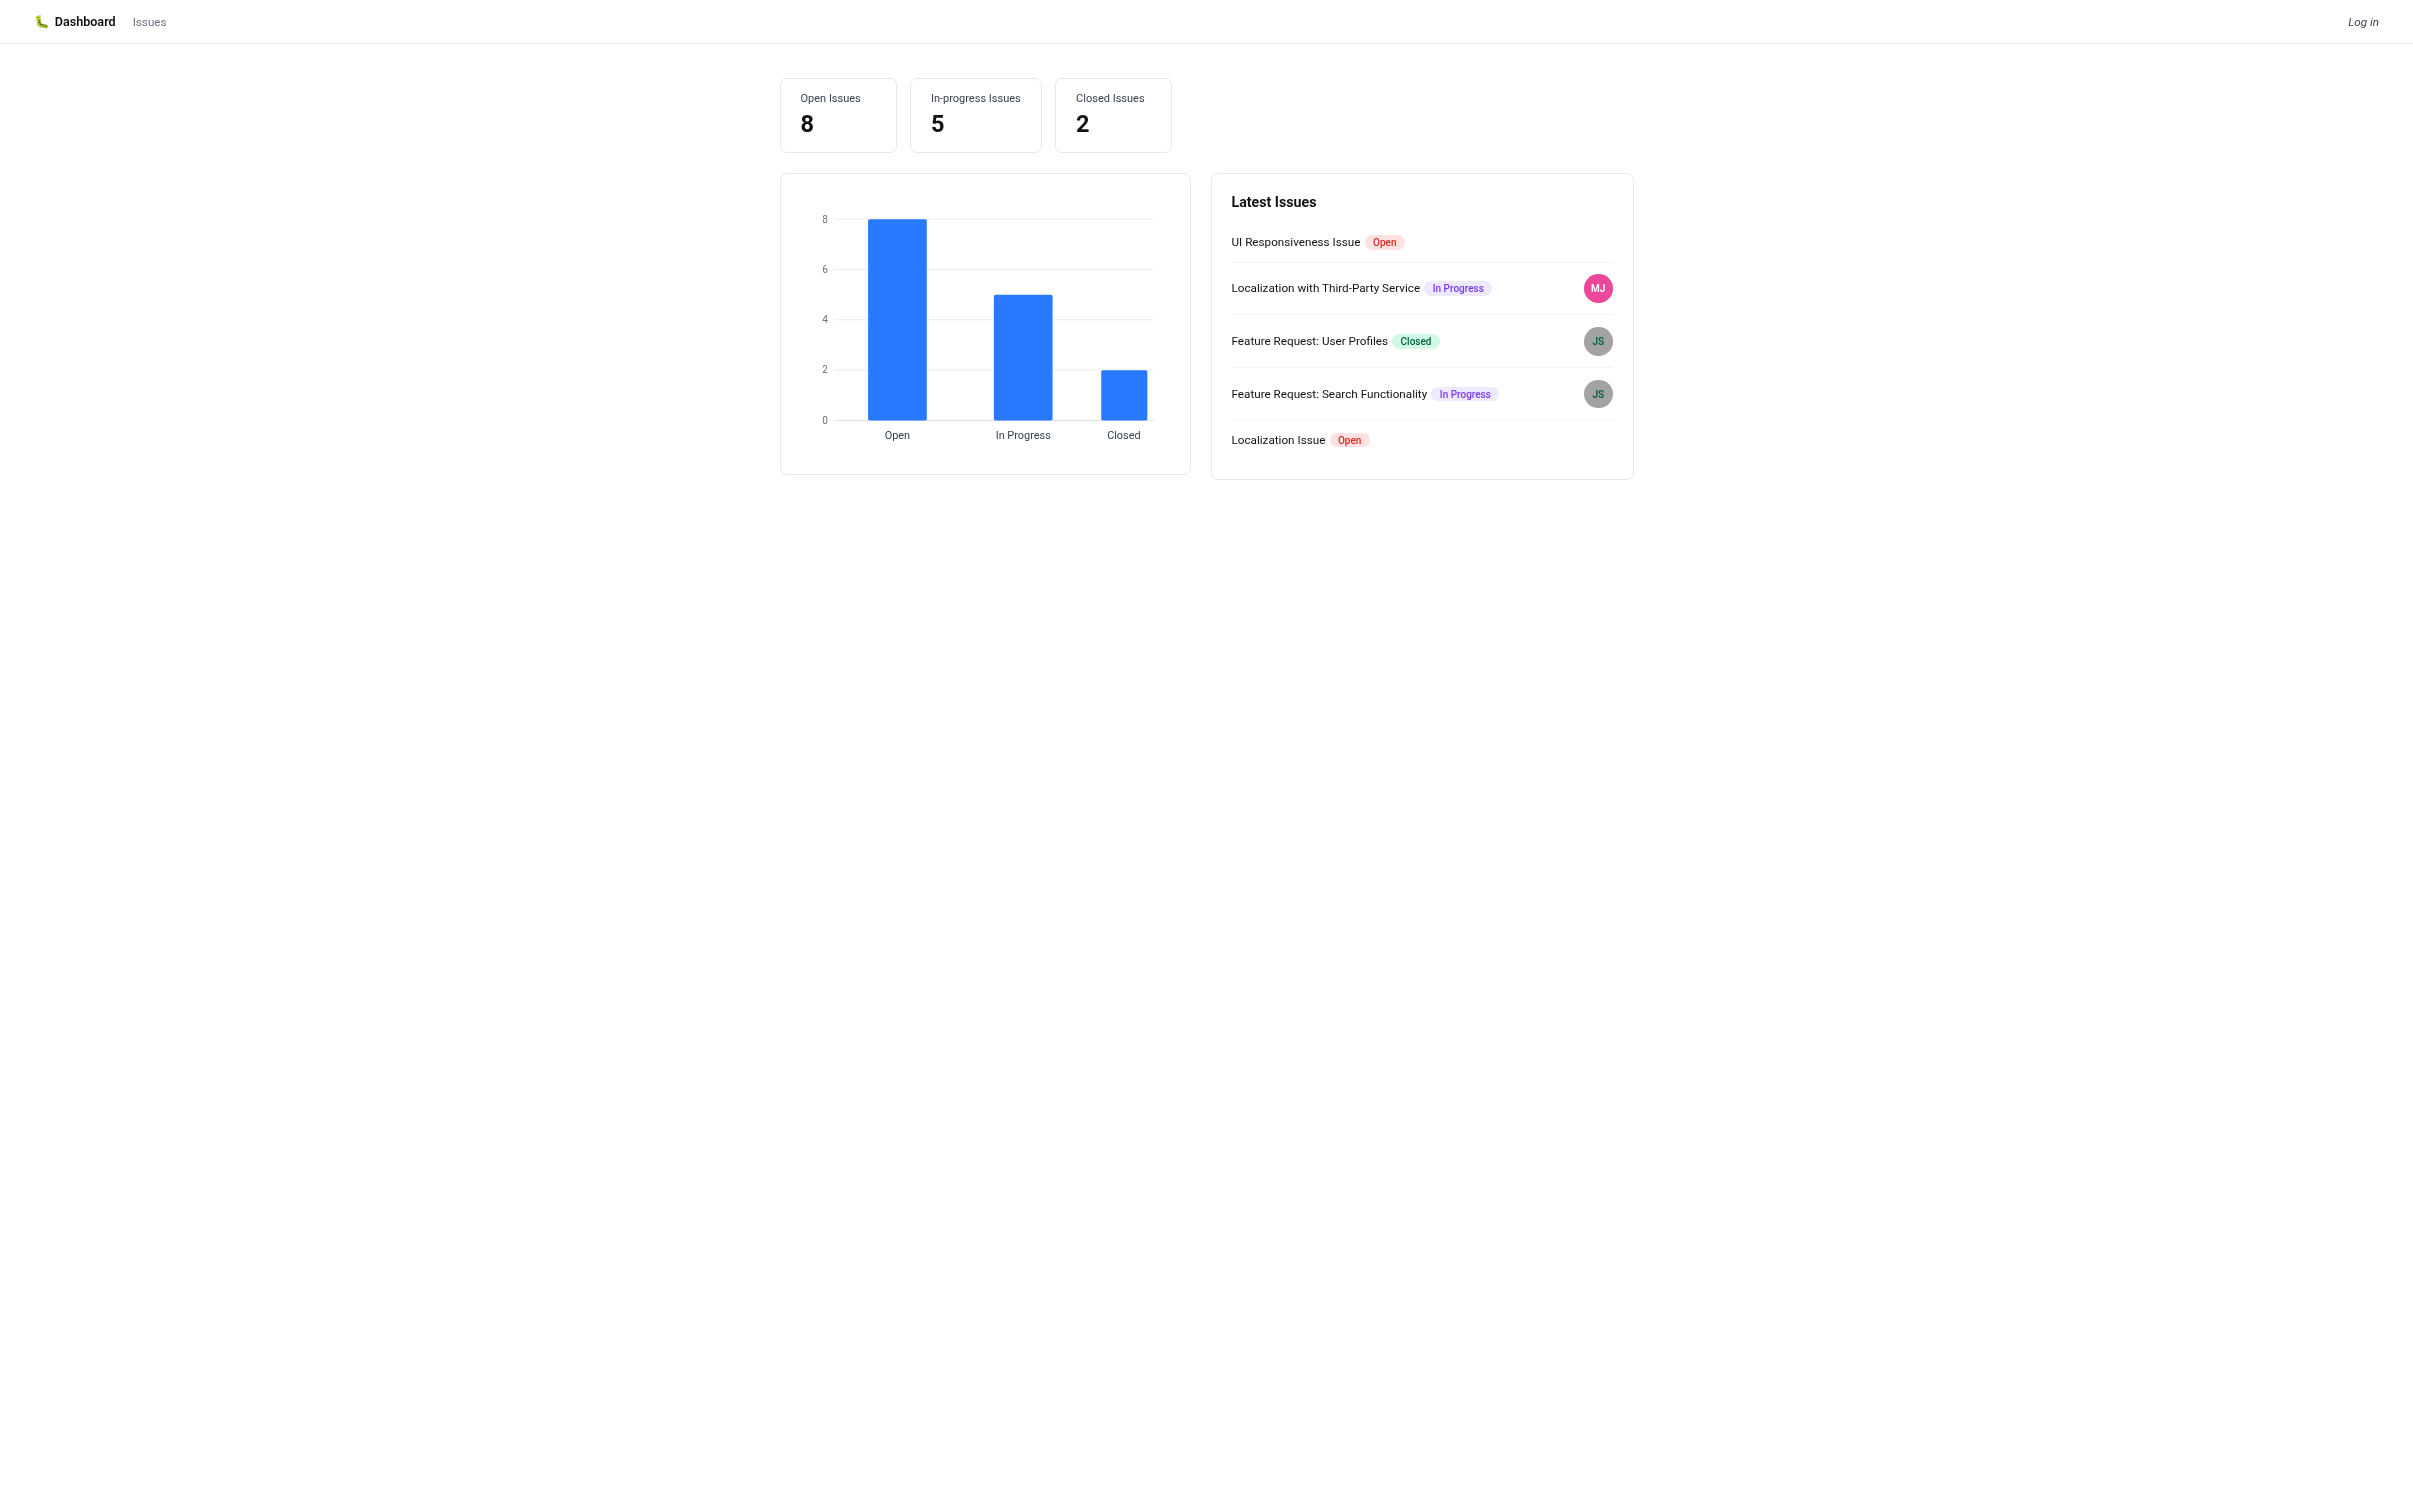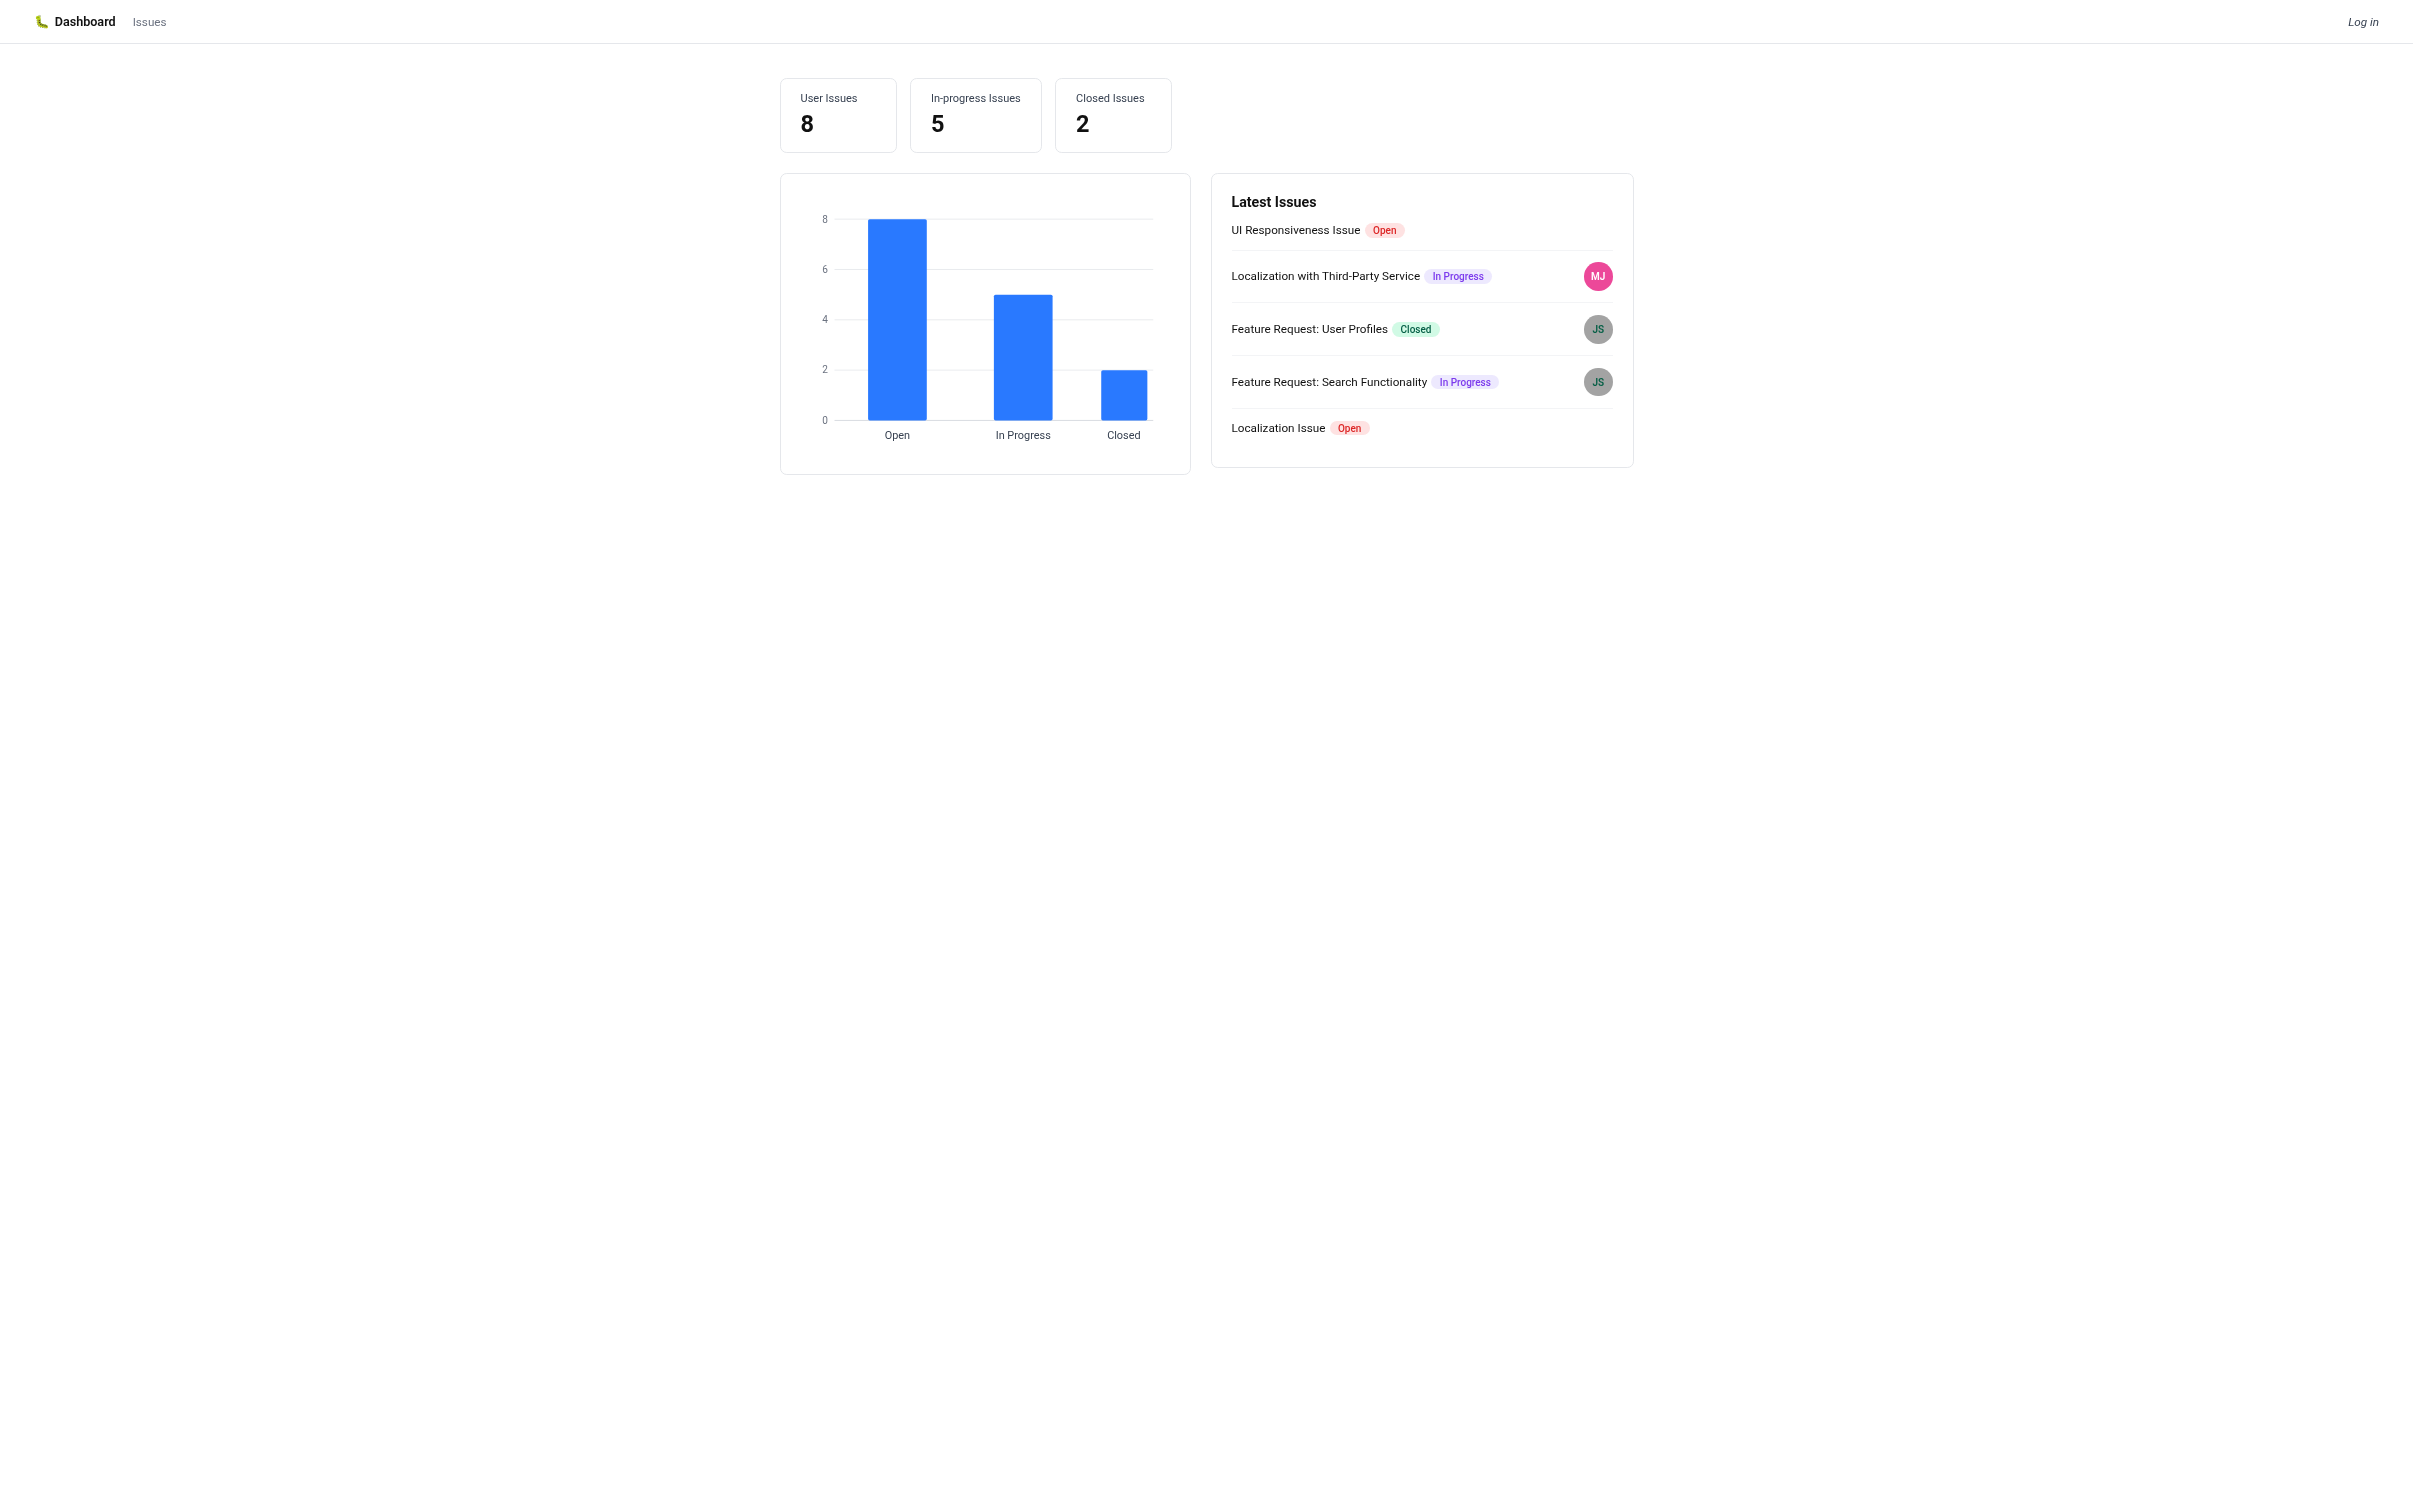--- a/index.html
+++ b/index.html
@@ -36,21 +36,21 @@
       padding: 20px; flex: 0 0 402px;
     }
     .chart-area { position: relative; }
     svg.bar-chart { display: block; }
 
     
     .latest-card {
       border: 0.8px solid #e5e7eb; border-radius: 6.7px;
       padding: 20px; flex: 1;
     }
-    .latest-title { font-size: 14.2px; font-weight: 700; margin-bottom: 2px; }
+    .latest-title { font-size: 14.2px; font-weight: 700; margin-bottom: 14px; }
 
     .issue-item {
       display: flex; align-items: center; justify-content: space-between;
       padding: 11.7px 0; border-bottom: 0.8px solid #f3f4f6;
     }
     .issue-item:last-child { border-bottom: none; }
     .issue-left { display: flex; flex-direction: row; gap: 4.2px; }
     .issue-name { font-size: 11.7px; color: #111; }
 
     .badge {
@@ -80,21 +80,21 @@
     </div>
     <span class="nav-link">Issues</span>
   </div>
   <span class="nav-login">Log in</span>
 </nav>
 
 <div class="main">
 
   <div class="stat-cards">
     <div class="stat-card">
-      <div class="stat-card-label">User Issues</div>
+      <div class="stat-card-label">Open Issues</div>
       <div class="stat-card-value">8</div>
     </div>
     <div class="stat-card">
       <div class="stat-card-label">In-progress Issues</div>
       <div class="stat-card-value">5</div>
     </div>
     <div class="stat-card">
       <div class="stat-card-label">Closed Issues</div>
       <div class="stat-card-value">2</div>
     </div>

